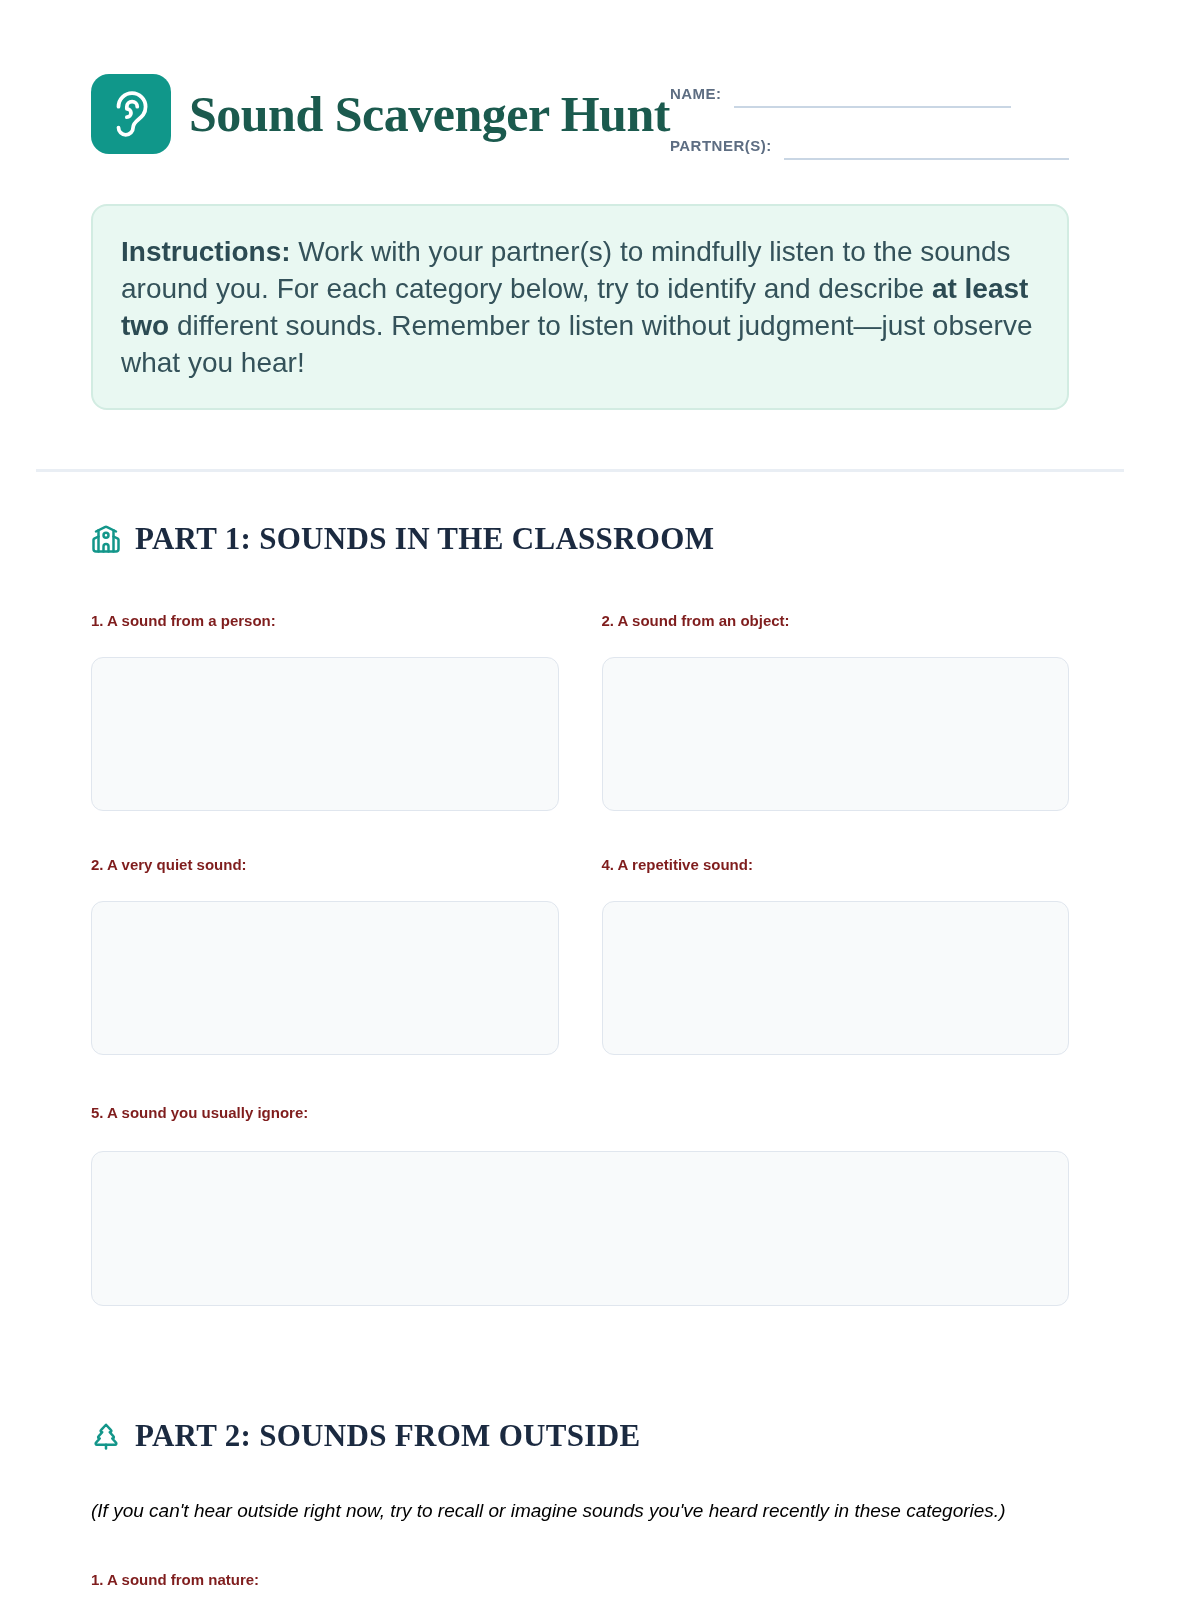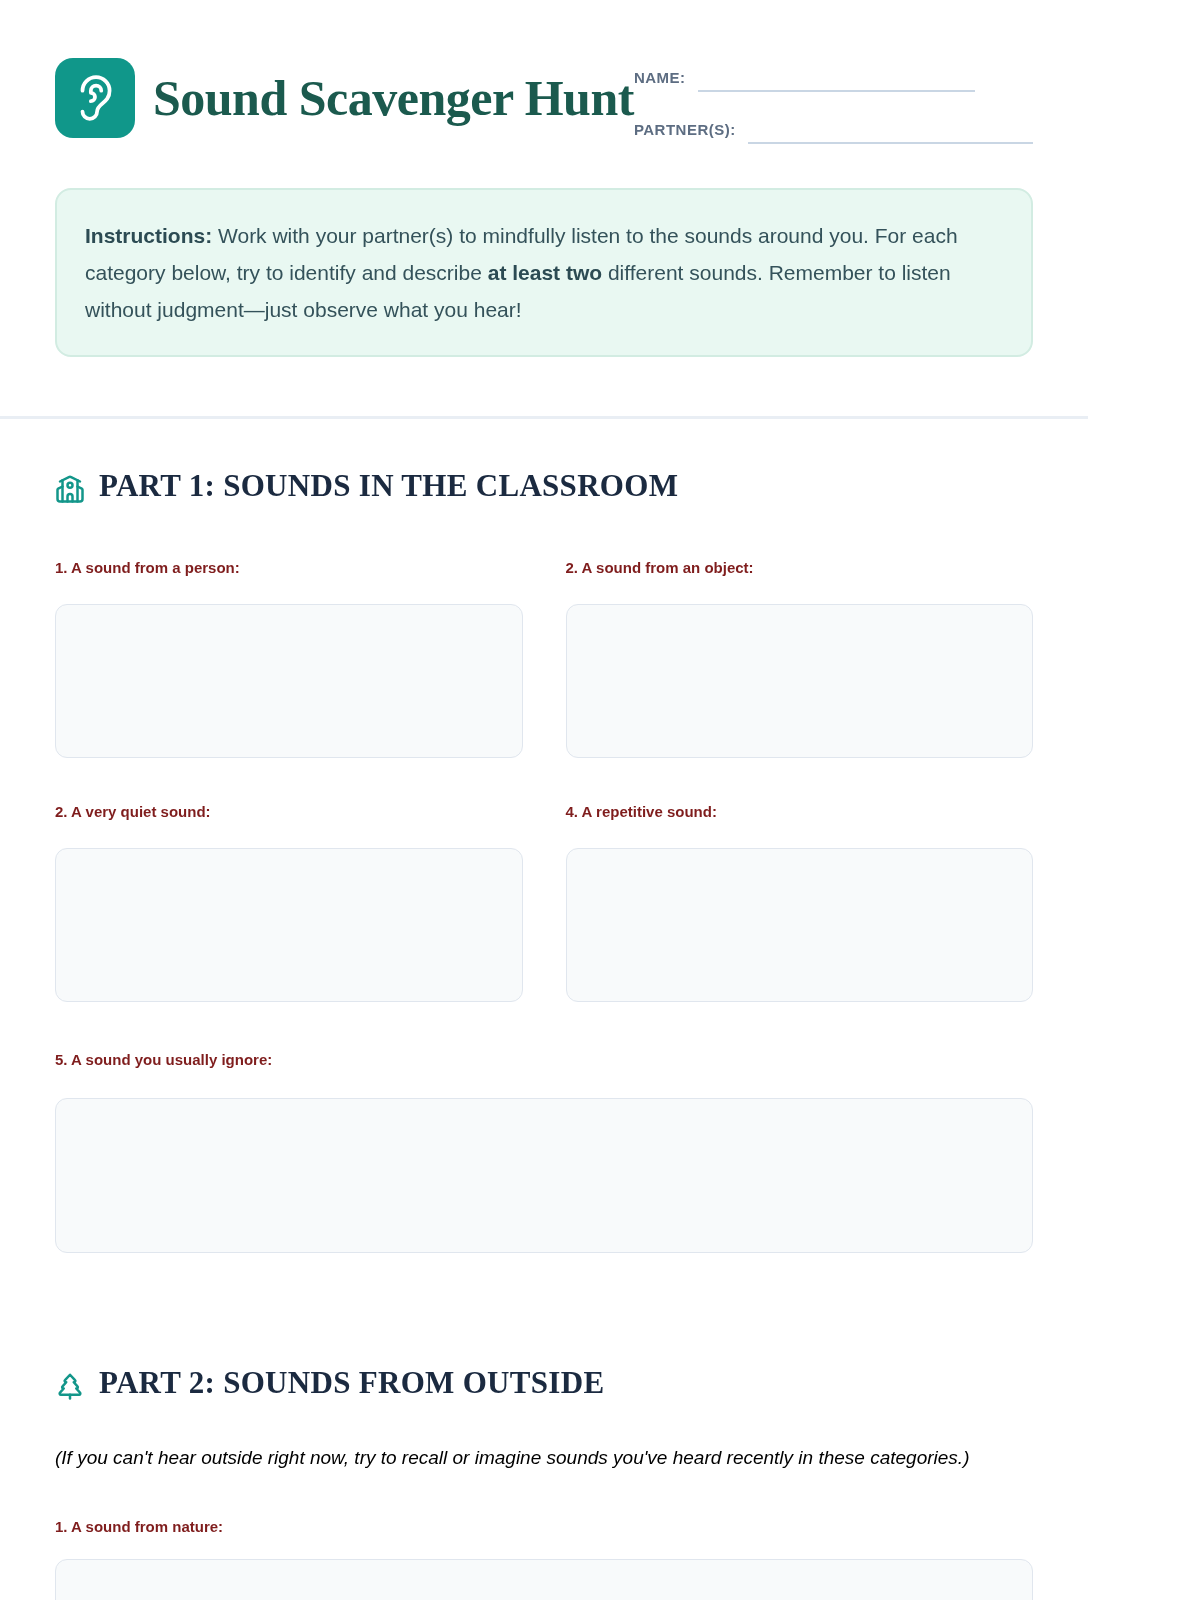--- a/index.html
+++ b/index.html
@@ -1,18 +1,18 @@
 <!DOCTYPE html>
 <html><head>
 <meta charset="utf-8">
 <style>
   * { margin:0; padding:0; box-sizing:border-box; }
   html,body { width:1200px; height:1600px; overflow:hidden; background:#ffffff; }
   body { font-family:"Liberation Sans", sans-serif; color:#41516b; }
-  .page { width:1088px; height:1600px; padding:0 55px; overflow:hidden; }
+  .page { width:1088px; height:1600px; padding:16px 55px; overflow:hidden;margin-left:36px; }
 
   
   .header { display:flex; align-items:flex-start; padding-top:58px; }
   .brand { display:flex; align-items:center; gap:18px; }
   .app-icon {
     width:80px; height:80px; border-radius:18px; background:#10978a;
     display:flex; align-items:center; justify-content:center; flex:0 0 auto;
   }
   .app-icon svg { width:50px; height:50px; }
   .page-title {
@@ -26,29 +26,29 @@
   .field-label {
     font-size:15px; font-weight:bold; letter-spacing:0.5px; color:#5d6d82;
     padding-bottom:6px; white-space:nowrap;
   }
   .field-line { flex:1; border-bottom:2px solid #c9d6e4; height:28px; }
 
   
   .instructions {
     margin-top:44px; background:#e9f8f2; border:2px solid #d2ece2;
     border-radius:16px; padding:27px 28px;
-    font-size:21px; line-height:37px; color:#34525a;
+    font-size:28px; line-height:37px; color:#34525a;
   }
   .instructions b { color:#2c4b53; }
 
   
   .divider { margin:59px -55px 0 -55px; height:3px; background:#e9eef4; }
 
   
-  .section-heading { display:flex; align-items:flex-end; gap:14px; }
+  .section-heading { display:flex; align-items:center; gap:14px; }
   .section-heading.p1 { margin-top:49px; }
   .section-heading.p2 { margin-top:112px; }
   .section-heading svg { width:30px; height:30px; flex:0 0 auto; }
   .section-title {
     font-family:"Liberation Serif", serif; font-weight:bold;
     font-size:31px; color:#1b2a40; letter-spacing:0.3px; white-space:nowrap;
   }
   .note { margin-top:46px; font-size:19px; font-style:italic; color:#000000; }
 
   

